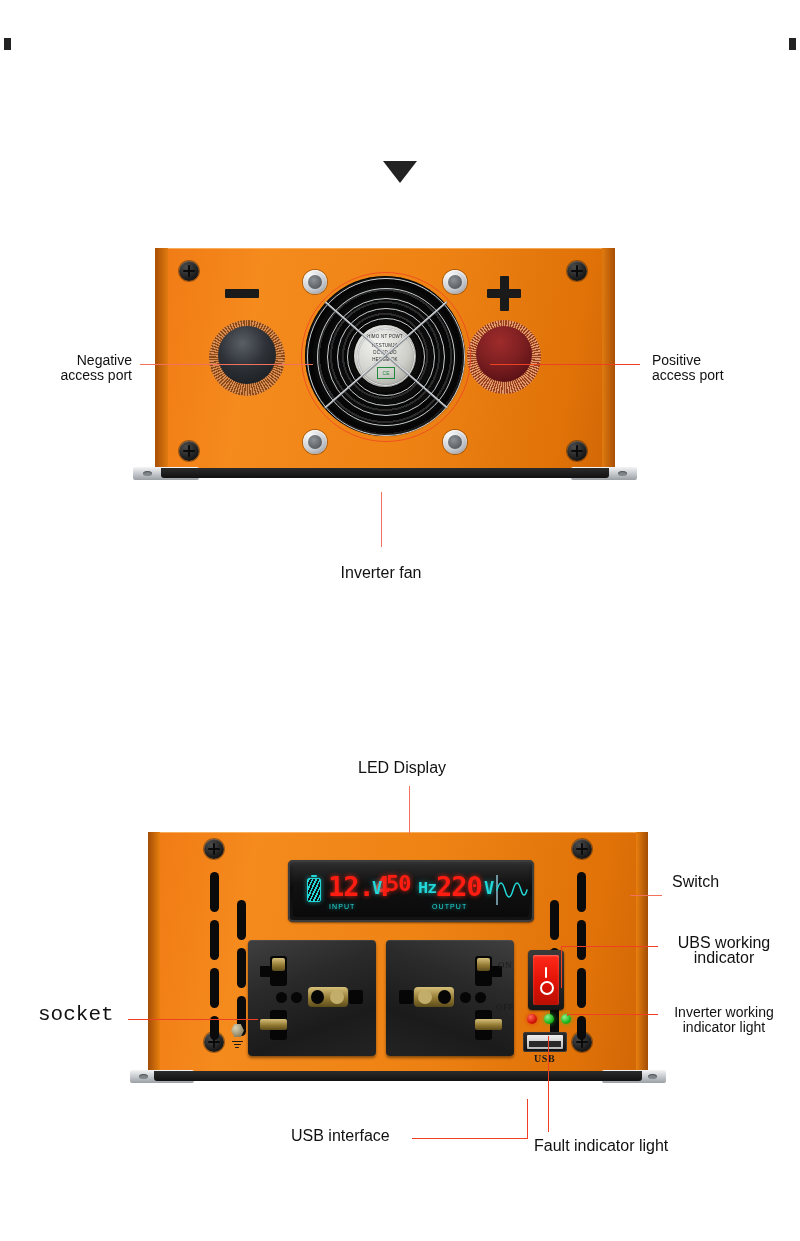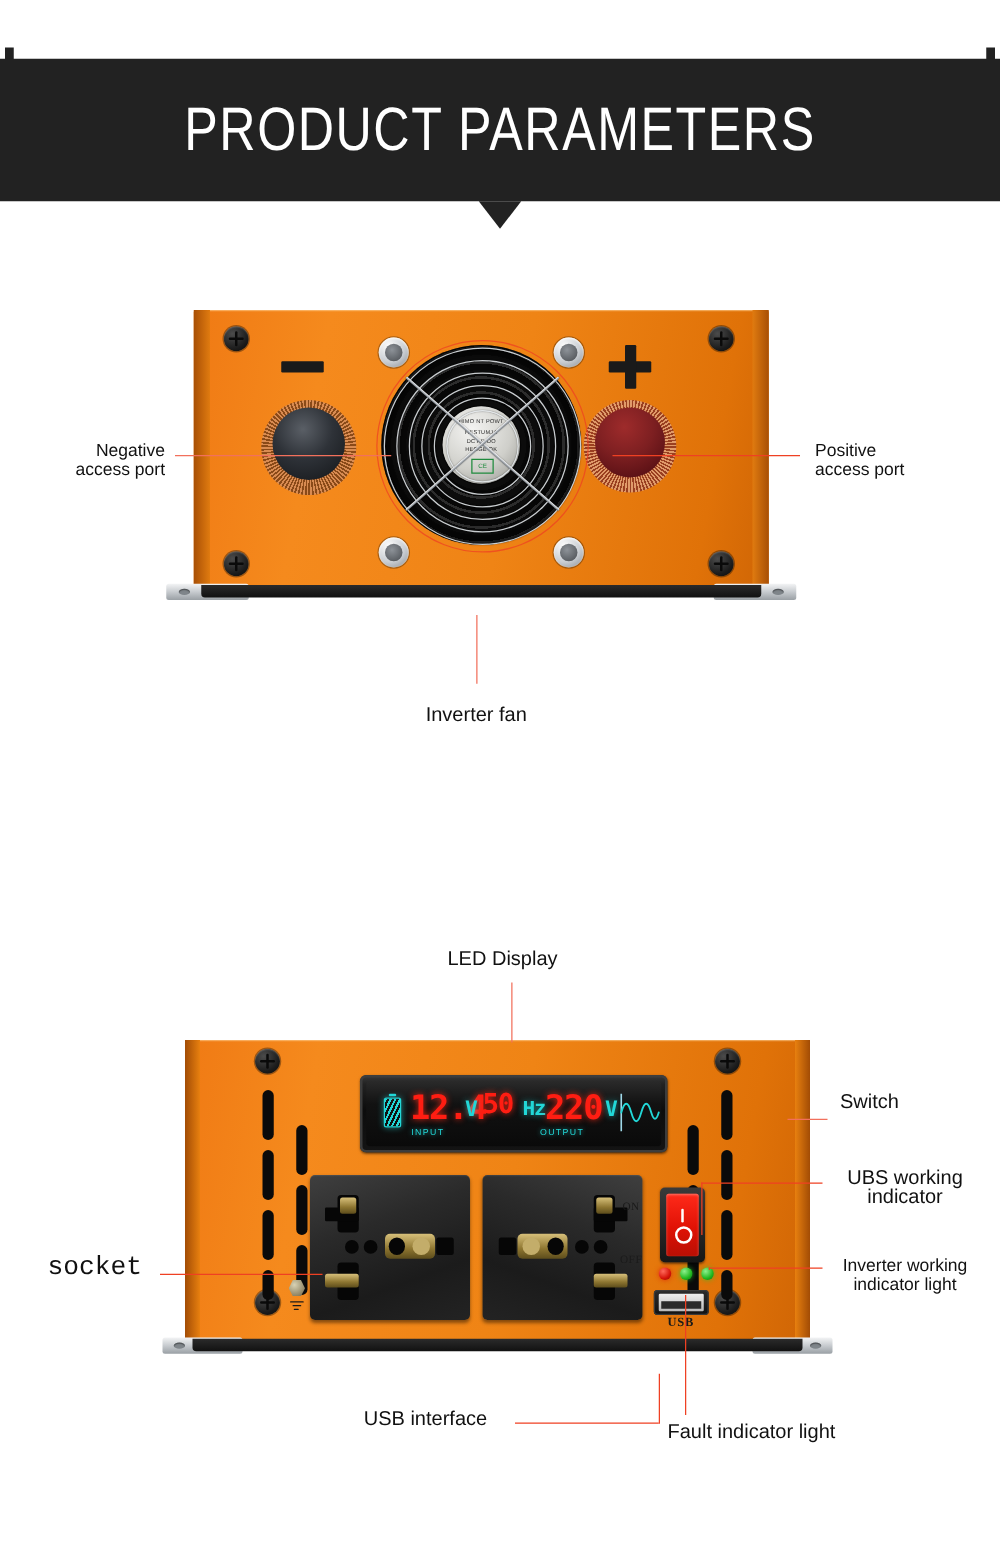--- a/index.html
+++ b/index.html
@@ -447,23 +447,20 @@
     height:1.4px;
     border-radius:1px;
   }
 </style>
 </head>
 <body>
 
 <div class="banner-wrap">
   <div class="banner-tab-l"></div>
   <div class="banner-tab-r"></div>
-  <div class="banner">
-    <div class="banner-title">PRODUCT PARAMETERS</div>
-  </div>
   <div class="banner-arrow"></div>
 </div>
 
 <div class="dev1">
   <div class="body"></div>
   <div class="bezel-l"></div>
   <div class="bezel-r"></div>
 
   <div class="scr" style="left:24px;  top:13px;"></div>
   <div class="scr" style="left:412px; top:13px;"></div>

